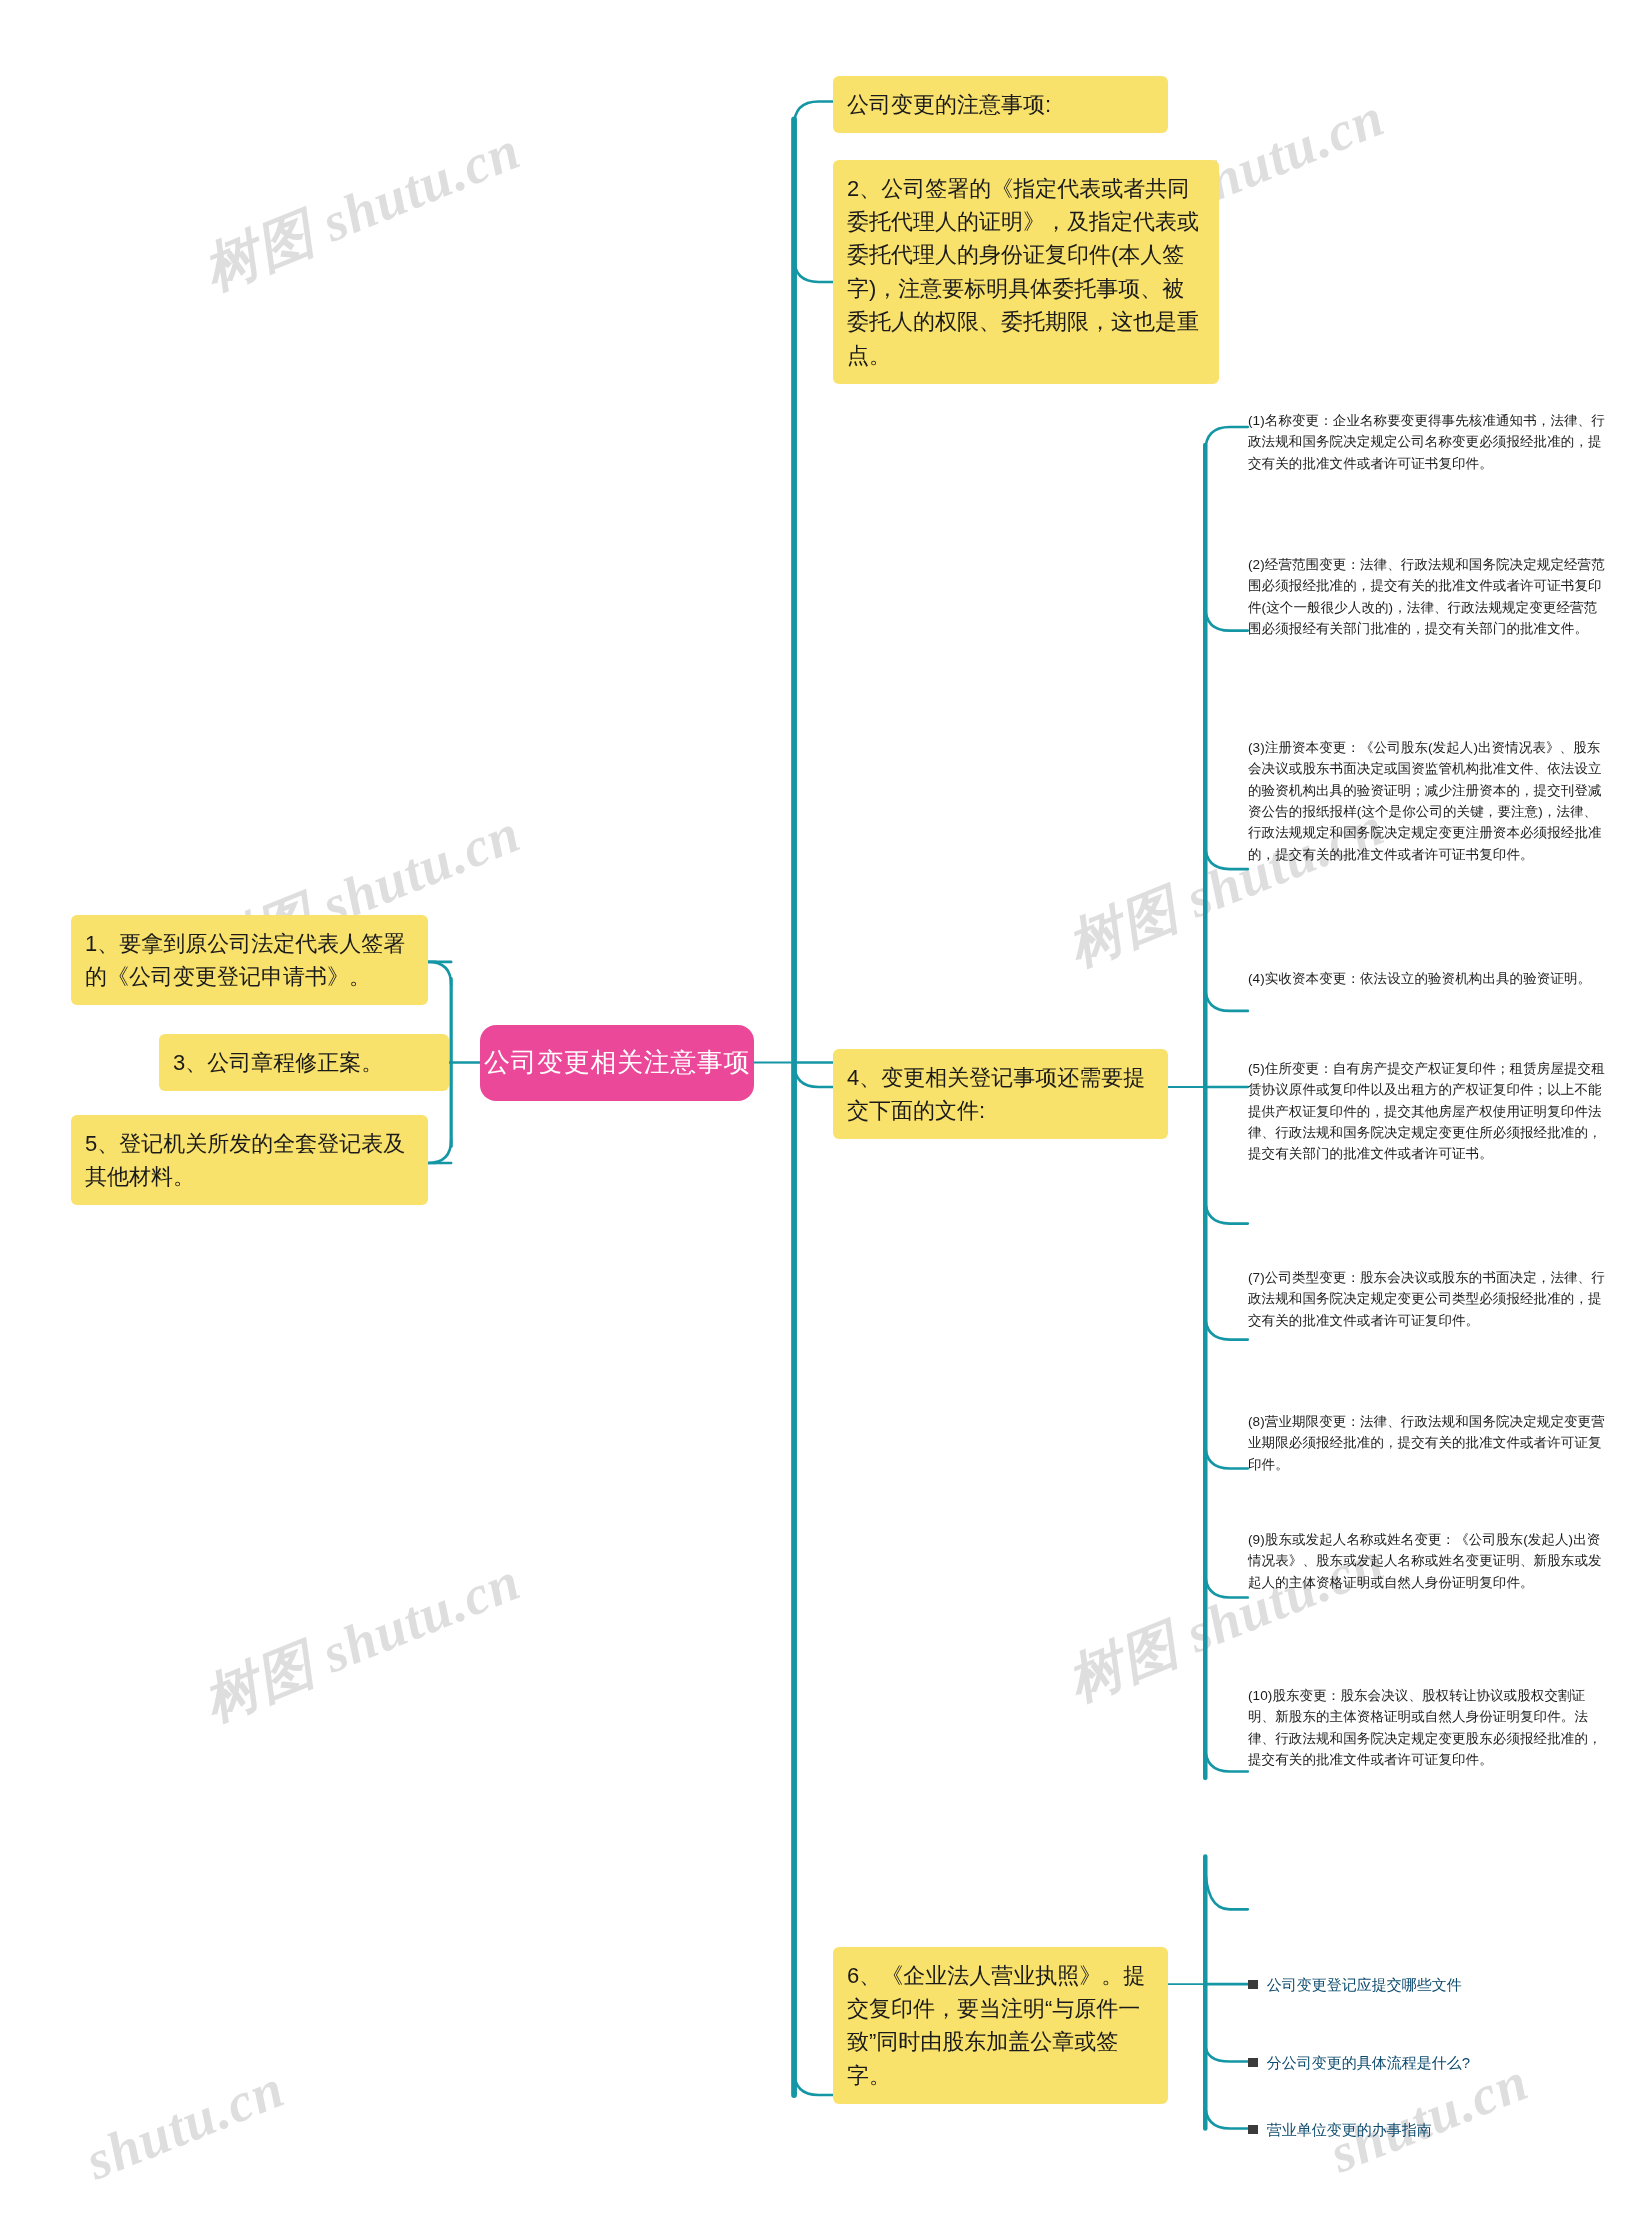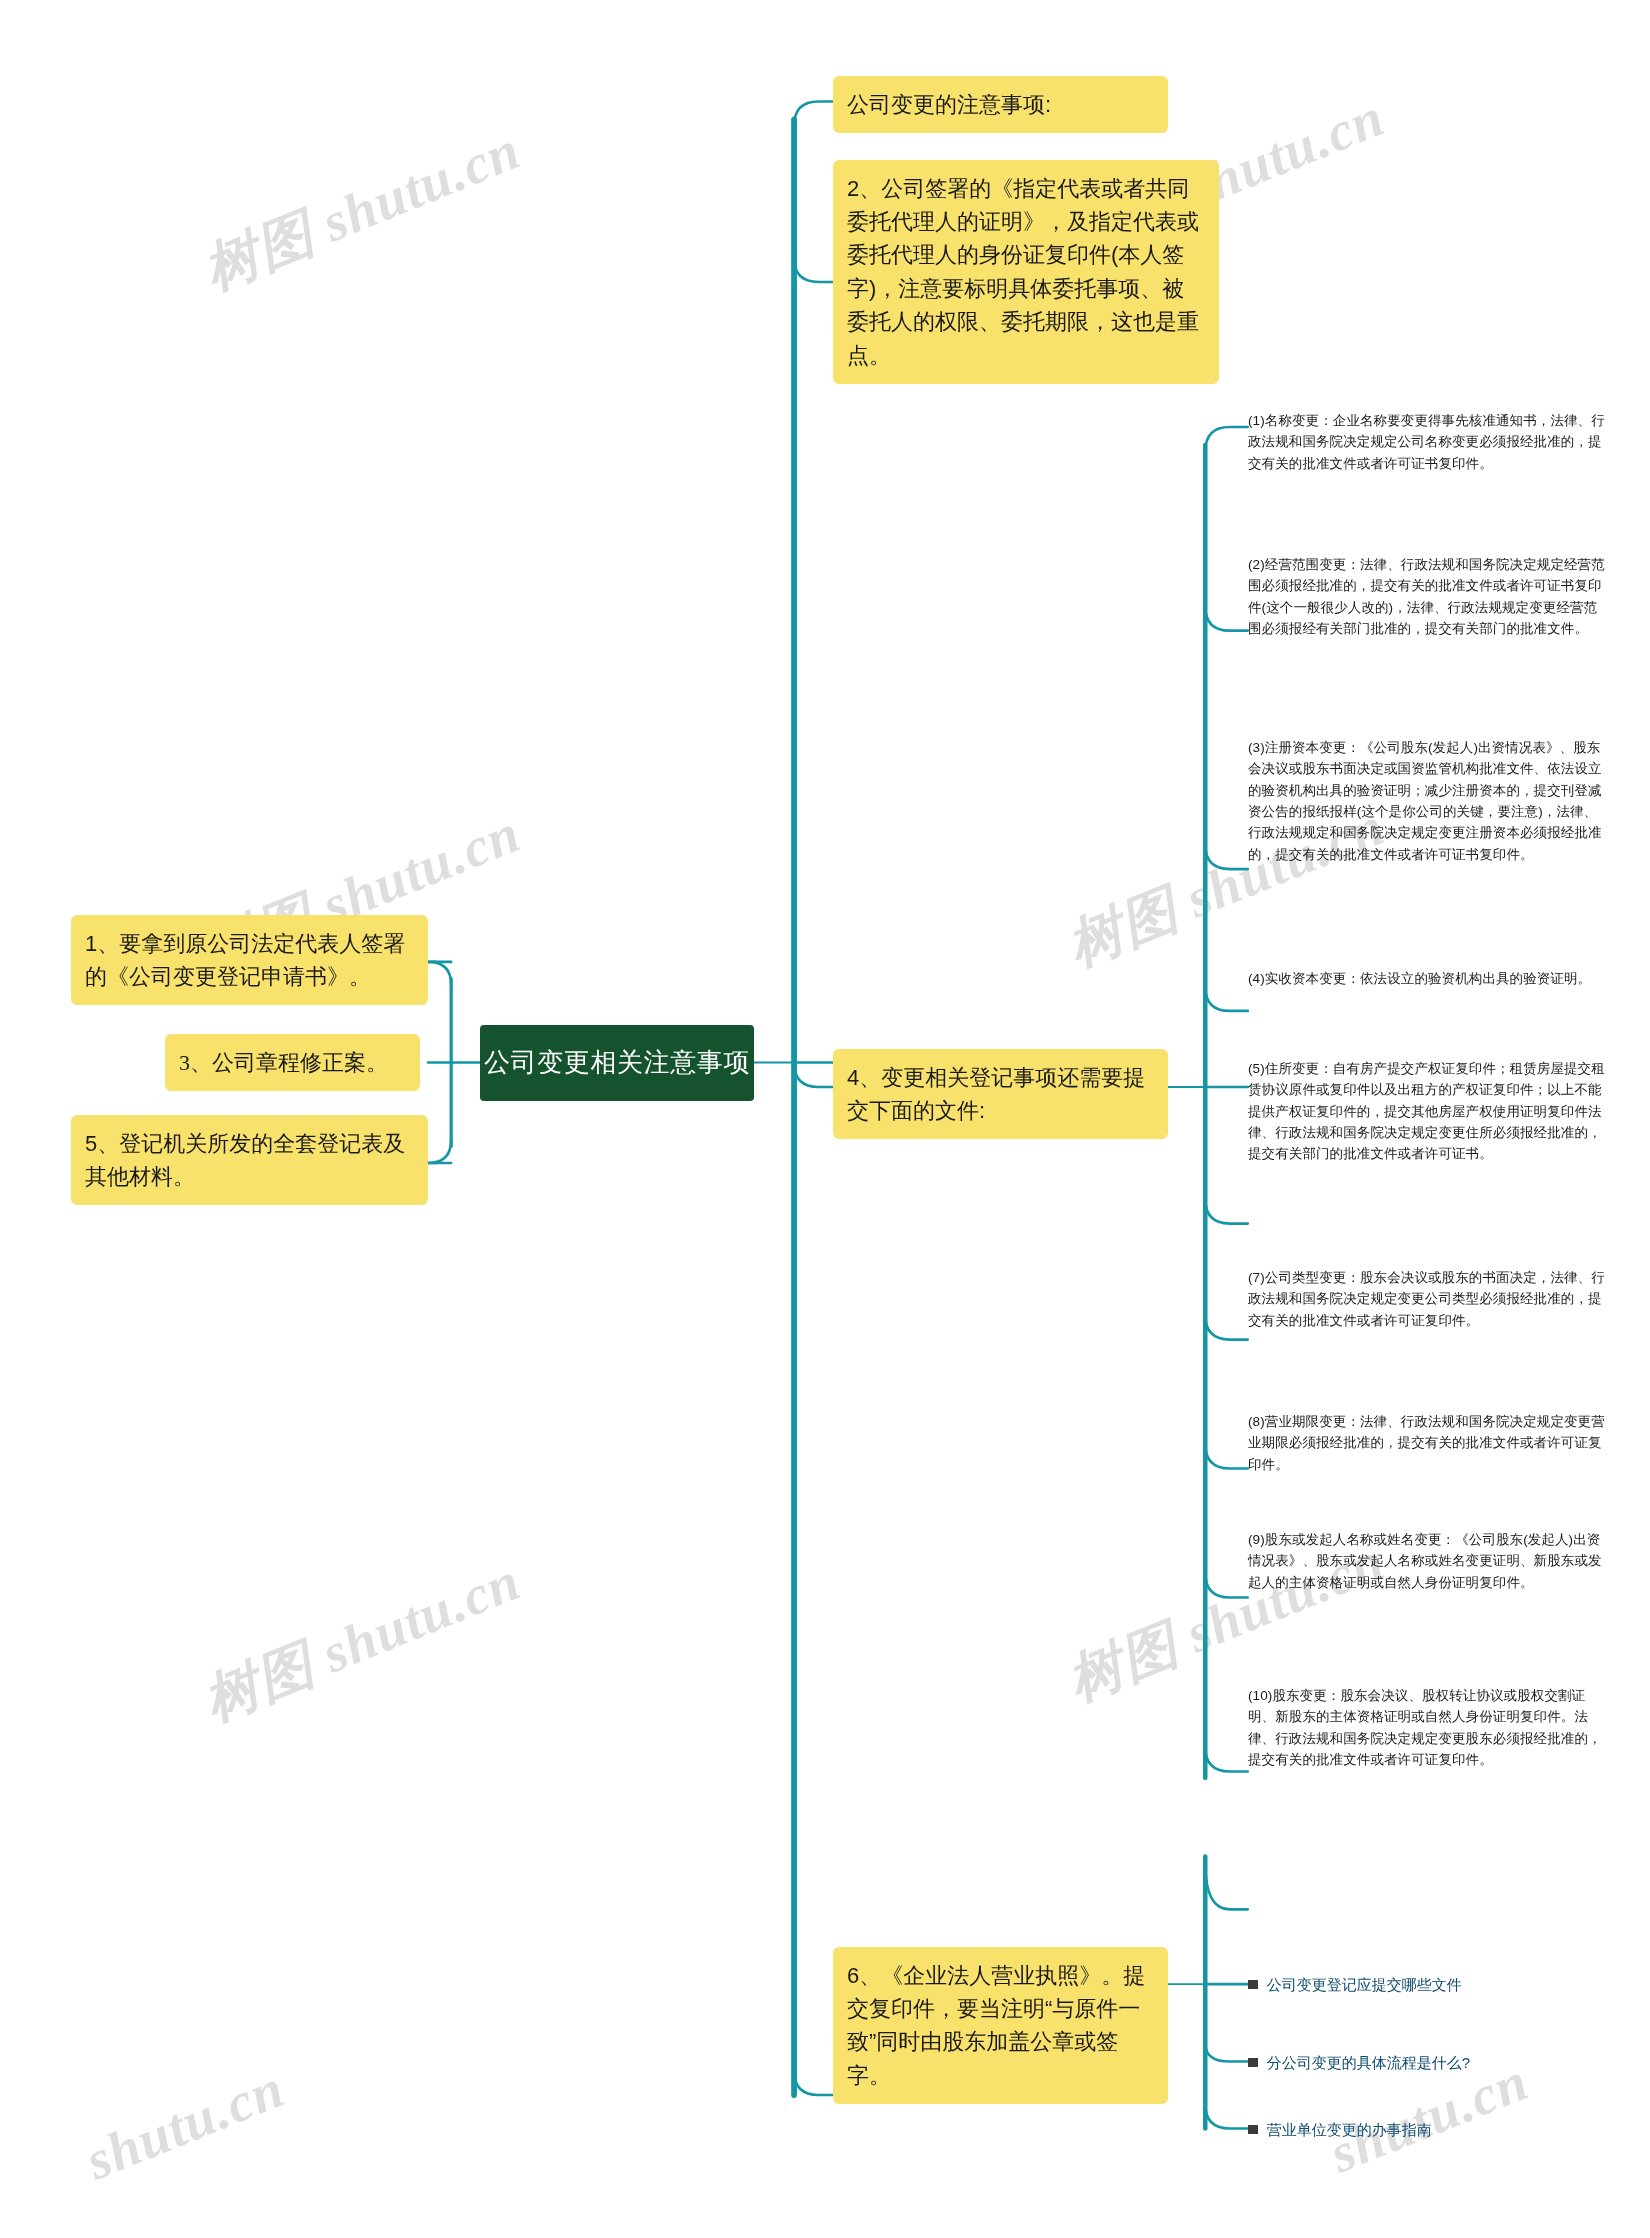--- a/index.html
+++ b/index.html
@@ -24,21 +24,21 @@
 
   
   .node{
     position:absolute;box-sizing:border-box;
     border-radius:6px;
   }
   .yellow{
     background:#F9E26B;color:#1a1a1a;
   }
   .root{
-    background:#14532d;color:#ffffff;border-radius:4px;
+    background:#ec4899;color:#ffffff;border-radius:16px;
     display:flex;align-items:center;justify-content:center;font-family:Liberation Serif, serif;
   }
   .root .t{
     font-size:26px;letter-spacing:0.6px;line-height:1.2;white-space:nowrap;
   }
   .big .t{font-size:22px;line-height:1.52;}
   .node .t{display:block;}
   .pad{padding:11.6px 14px;}
 
   
@@ -124,21 +124,21 @@
   </svg>
 
   <div class="node root" style="left:480px;top:1025px;width:274px;height:76px;">
     <span class="t">公司变更相关注意事项</span>
   </div>
 
   <div class="node yellow big pad" style="left:71px;top:915px;width:357px;">
     <span class="t">1、要拿到原公司法定代表人签署的《公司变更登记申请书》。</span>
   </div>
 
-  <div class="node yellow big pad" style="left:165px;top:1034px;width:255px;font-family:Liberation Serif, serif;">
+  <div class="node yellow big pad" style="left:159px;top:1034px;width:290px;">
     <span class="t">3、公司章程修正案。</span>
   </div>
 
   <div class="node yellow big pad" style="left:71px;top:1115px;width:357px;">
     <span class="t">5、登记机关所发的全套登记表及其他材料。</span>
   </div>
 
   <div class="node yellow big pad" style="left:833px;top:76px;width:335px;">
     <span class="t">公司变更的注意事项:</span>
   </div>

